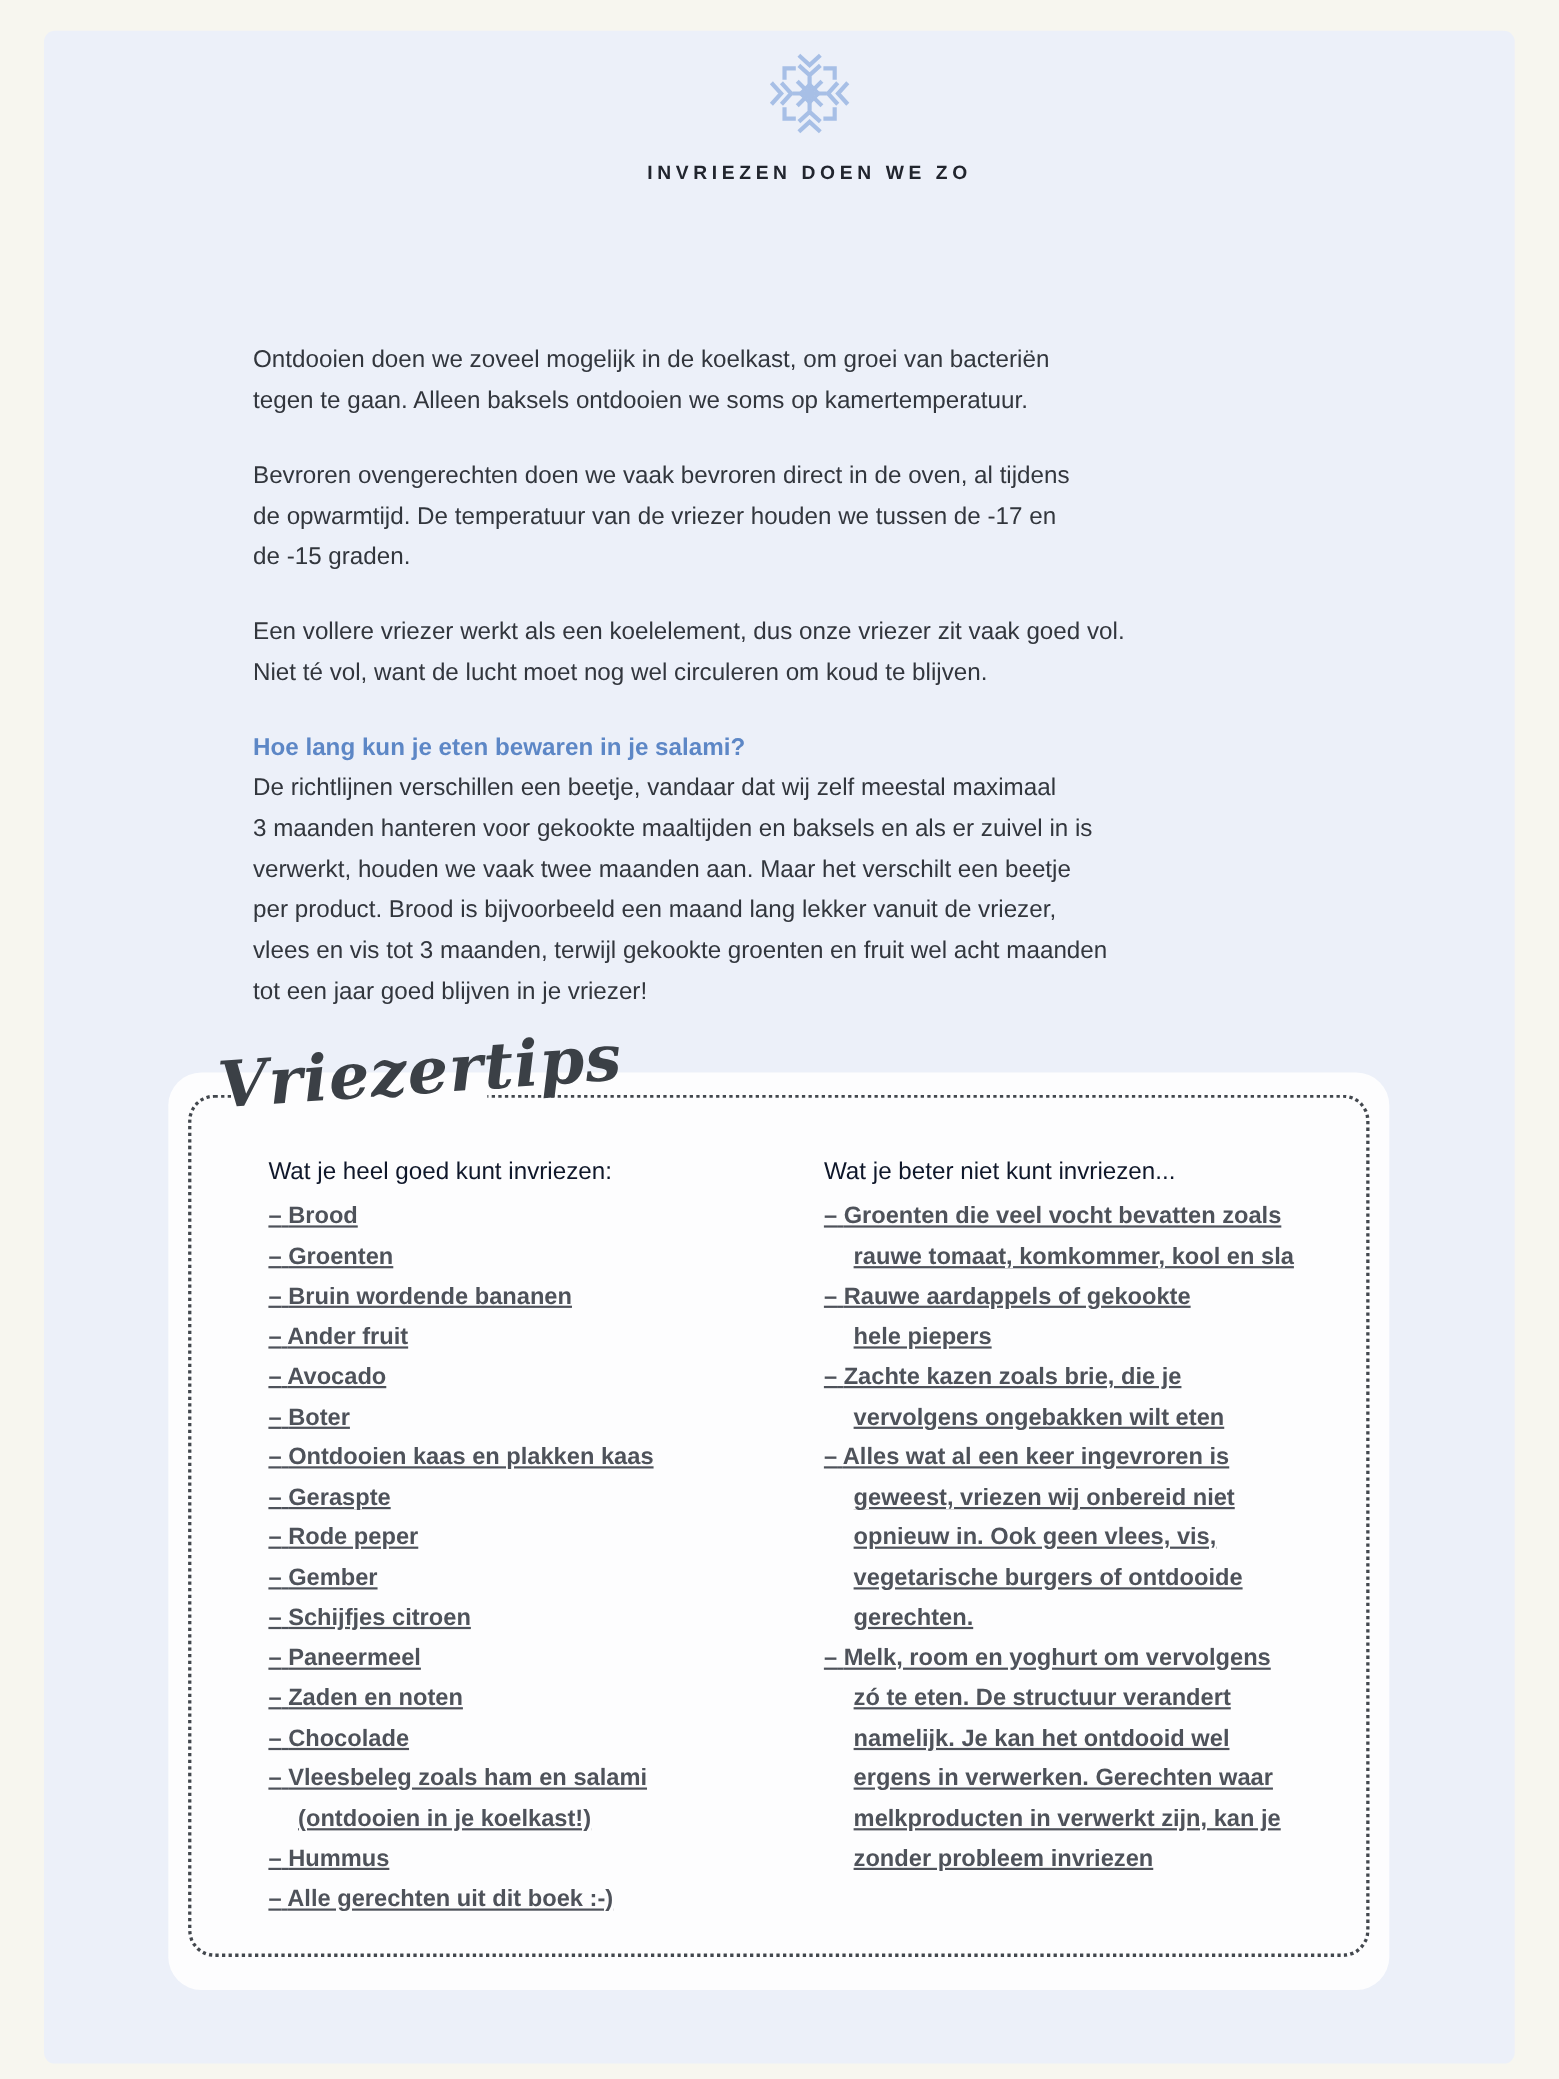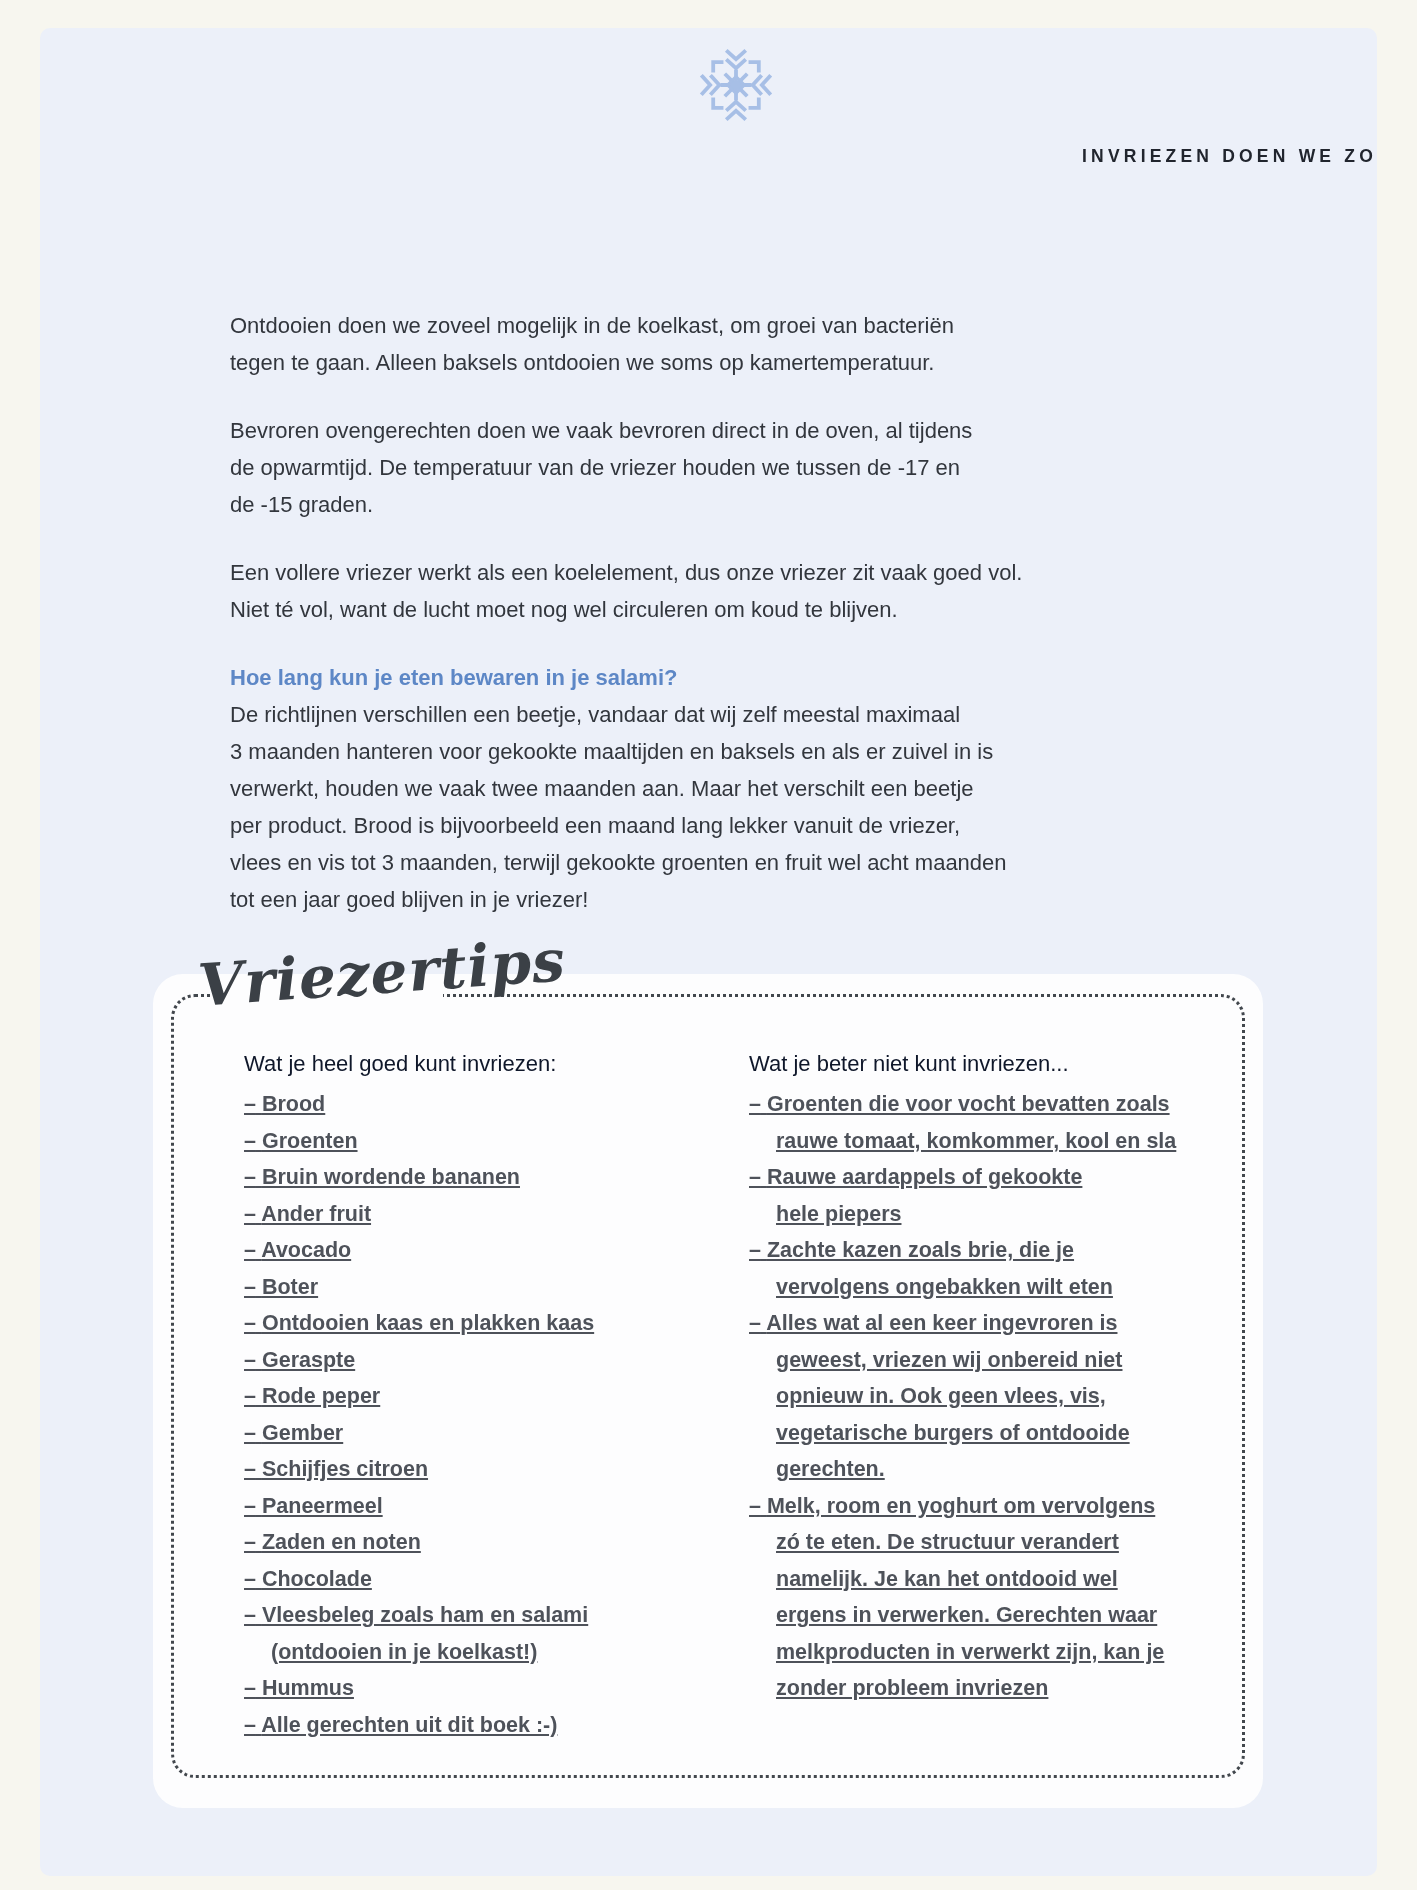--- a/index.html
+++ b/index.html
@@ -25,21 +25,20 @@
     text-align: center;
     margin-left: 55px;
   }
   .snowflake { width: 76px; height: 76px; display: inline-block; }
   .brand-title {
     margin-top: 19px;
     font-size: 17.5px;
     font-weight: bold;
     letter-spacing: 4.2px;
     color: #21252e;
-    text-align: right;
   }
 
   
   .content {
     margin: 140px 0 0 190px;
     width: 920px;
     font-size: 22px;
     line-height: 37px;
     color: #32363d;
   }
@@ -193,21 +192,21 @@
               <li class="tip-item"><span class="marker">–</span> <span>Vleesbeleg zoals ham en salami
 (ontdooien in je koelkast!)</span></li>
               <li class="tip-item"><span class="marker">–</span> <span>Hummus</span></li>
               <li class="tip-item"><span class="marker">–</span> <span>Alle gerechten uit dit boek :-)</span></li>
             </ul>
         </div>
 
         <div class="col-bad">
           <div class="col-heading">Wat je beter niet kunt invriezen...</div>
           <ul class="tip-list">
-              <li class="tip-item"><span class="marker">–</span> <span>Groenten die voor vocht bevatten zoals
+              <li class="tip-item"><span class="marker">–</span> <span>Groenten die veel vocht bevatten zoals
 rauwe tomaat, komkommer, kool en sla</span></li>
               <li class="tip-item"><span class="marker">–</span> <span>Rauwe aardappels of gekookte
 hele piepers</span></li>
               <li class="tip-item"><span class="marker">–</span> <span>Zachte kazen zoals brie, die je
 vervolgens ongebakken wilt eten</span></li>
               <li class="tip-item"><span class="marker">–</span> <span>Alles wat al een keer ingevroren is
 geweest, vriezen wij onbereid niet
 opnieuw in. Ook geen vlees, vis,
 vegetarische burgers of ontdooide
 gerechten.</span></li>

